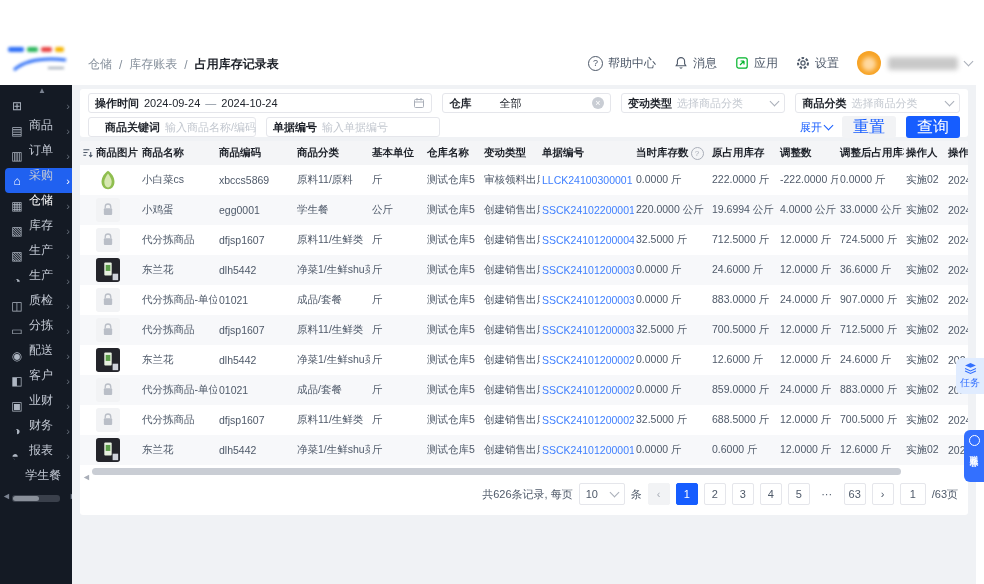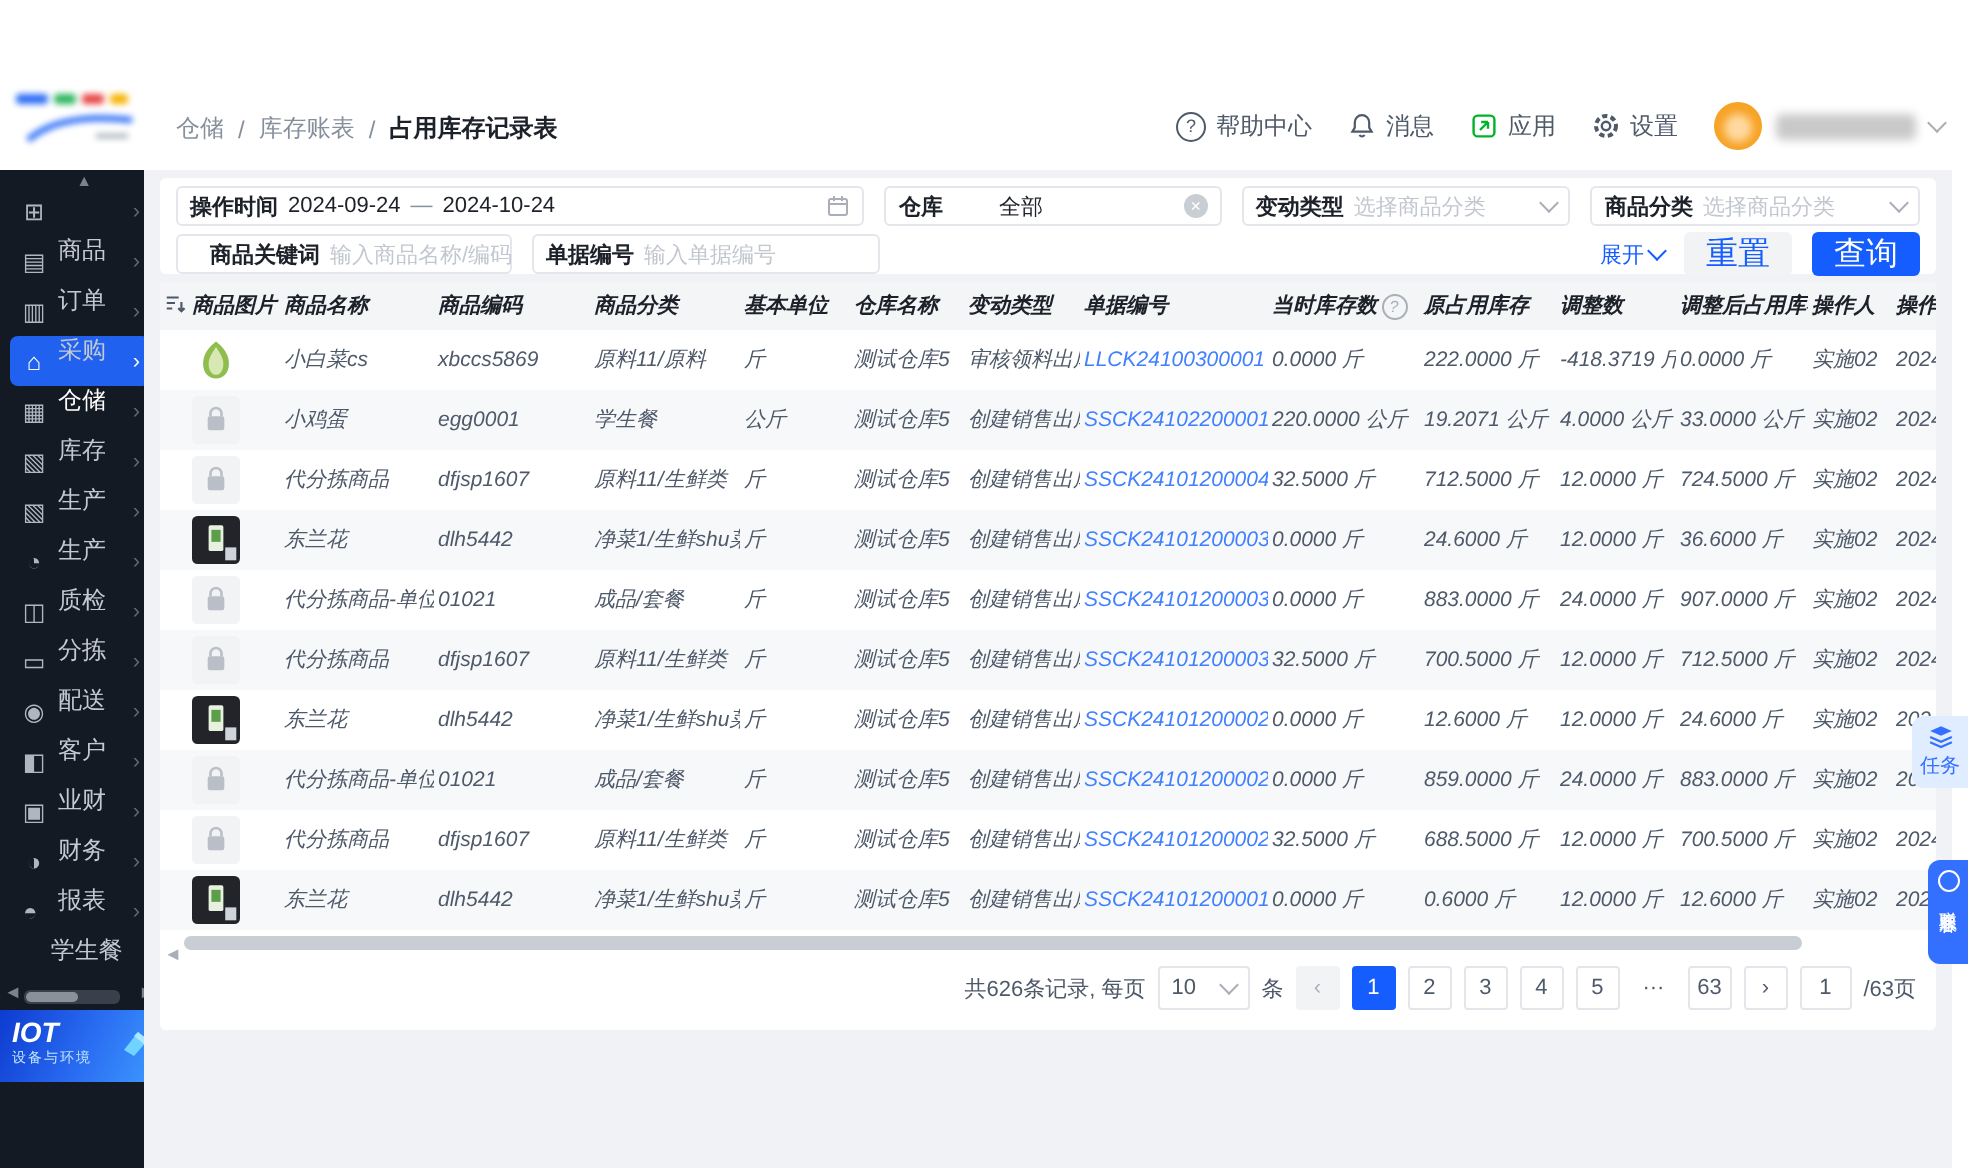--- a/index.html
+++ b/index.html
@@ -53,21 +53,21 @@
   .clear-icon{display:inline-block;width:12px;height:12px;border-radius:50%;background:#c9cdd4;color:#fff;font-size:9px;line-height:12px;text-align:center;cursor:pointer;}
   .chev{width:6px;height:6px;border-right:1px solid #a9aeb8;border-bottom:1px solid #a9aeb8;transform:rotate(45deg);margin-top:-3px;}
   .link-expand{color:#165dff;font-size:11px;display:flex;gap:3px;align-items:center;cursor:pointer;}
   .link-expand .chev{border-color:#165dff;}
   .btn{height:22px;padding:0 11px;border-radius:3px;font-size:16px;display:flex;align-items:center;cursor:pointer;border:none;}
   .btn-reset{background:#f2f3f5;color:#165dff;}
   .btn-primary{background:#165dff;color:#fff;}
 
   
   .table-card{position:absolute;left:8px;top:56px;width:888px;height:374px;background:#fff;border-radius:3px;overflow:hidden;}
-  .tbl-wrap{width:888px;overflow:hidden;font-style:italic;}
+  .tbl-wrap{width:888px;overflow:hidden;}
   table{border-collapse:collapse;table-layout:fixed;width:936px;font-size:10.5px;}
   th{background:#f4f5f7;height:24px;font-weight:bold;color:#1d2129;text-align:left;padding:0 2px;white-space:nowrap;overflow:hidden;}
   td{height:30px;padding:0 2px;color:#4e5969;white-space:nowrap;overflow:hidden;background:#fff;}
   tbody tr:nth-child(even) td{background:#f7f8fa;}
   .doc-link{color:#4080ff;cursor:pointer;text-decoration:none;}
   .prod-img{display:inline-block;width:24px;height:24px;vertical-align:middle;}
   .info-icon{display:inline-block;width:11px;height:11px;line-height:11px;border:1px solid #a9aeb8;border-radius:50%;color:#a9aeb8;font-size:8px;text-align:center;margin-left:2px;font-weight:normal;}
   .tbl-hscroll{height:8px;margin:3px 6px 0 12px;position:relative;}
   .tbl-hthumb{position:absolute;left:0;top:0;width:93%;height:7px;background:#c9cdd4;border-radius:4px;cursor:grab;}
   .tbl-left-arrow{position:absolute;left:2px;top:331px;font-size:9px;color:#a9aeb8;}
@@ -222,30 +222,20 @@
           <span class="si-label">学生餐</span>
           <span class="si-arrow">›</span>
         </div>
       </div>
     <div class="sv-thumb"></div>
     <span class="sh-left">◄</span>
     <div class="sh-track">
         <div class="sh-thumb"></div>
       </div>
     <span class="sh-right">►</span>
-    <div class="iot">
-      <div class="iot-title">IOT</div>
-      <div class="iot-sub">设备与环境</div>
-      <span class="iot-icon">
-        <svg width="20" height="20" viewBox="0 0 20 20">
-            <path d="M4 14L11 5l5 4-7 8z" fill="#6fd4ff"></path>
-            <path d="M11 5l5 4-2 2-5-4z" fill="#aee7ff"></path>
-          </svg>
-      </span>
-    </div>
   </div>
 
   <div class="main">
 
     <div class="filter-card">
       <div class="f-row">
         <div class="f-box w-time">
           <span class="f-label">操作时间</span>
           <span class="f-value">2024-09-24</span>
           <span class="f-sep">—</span>
@@ -346,41 +336,41 @@
                     </svg></span></td>
                 <td>小白菜cs</td>
                 <td>xbccs5869</td>
                 <td>原料11/原料</td>
                 <td>斤</td>
                 <td>测试仓库5</td>
                 <td>审核领料出库</td>
                 <td><a class="doc-link">LLCK24100300001</a></td>
                 <td>0.0000 斤</td>
                 <td>222.0000 斤</td>
-                <td>-418.3719 斤</td>
+                <td>-222.0000 斤</td>
                 <td>0.0000 斤</td>
                 <td>实施02</td>
                 <td>2024-10-2</td>
               </tr>
               <tr>
                 <td></td>
                 <td><span class="prod-img"><svg width="24" height="24" viewBox="0 0 26 26">
                       <rect width="26" height="26" rx="3" fill="#f2f3f5"></rect>
                       <path d="M10 11v-1.5a3 3 0 0 1 6 0V11" fill="none" stroke="#b9bec7" stroke-width="1.4"></path>
                       <rect x="8.5" y="11" width="9" height="7.5" rx="1.2" fill="#b9bec7"></rect>
                     </svg></span></td>
                 <td>小鸡蛋</td>
                 <td>egg0001</td>
                 <td>学生餐</td>
                 <td>公斤</td>
                 <td>测试仓库5</td>
                 <td>创建销售出库</td>
                 <td><a class="doc-link">SSCK24102200001</a></td>
                 <td>220.0000 公斤</td>
-                <td>19.2071 公斤</td>
+                <td>19.6994 公斤</td>
                 <td>4.0000 公斤</td>
                 <td>33.0000 公斤</td>
                 <td>实施02</td>
                 <td>2024-10-2</td>
               </tr>
               <tr>
                 <td></td>
                 <td><span class="prod-img"><svg width="24" height="24" viewBox="0 0 26 26">
                       <rect width="26" height="26" rx="3" fill="#f2f3f5"></rect>
                       <path d="M10 11v-1.5a3 3 0 0 1 6 0V11" fill="none" stroke="#b9bec7" stroke-width="1.4"></path>

